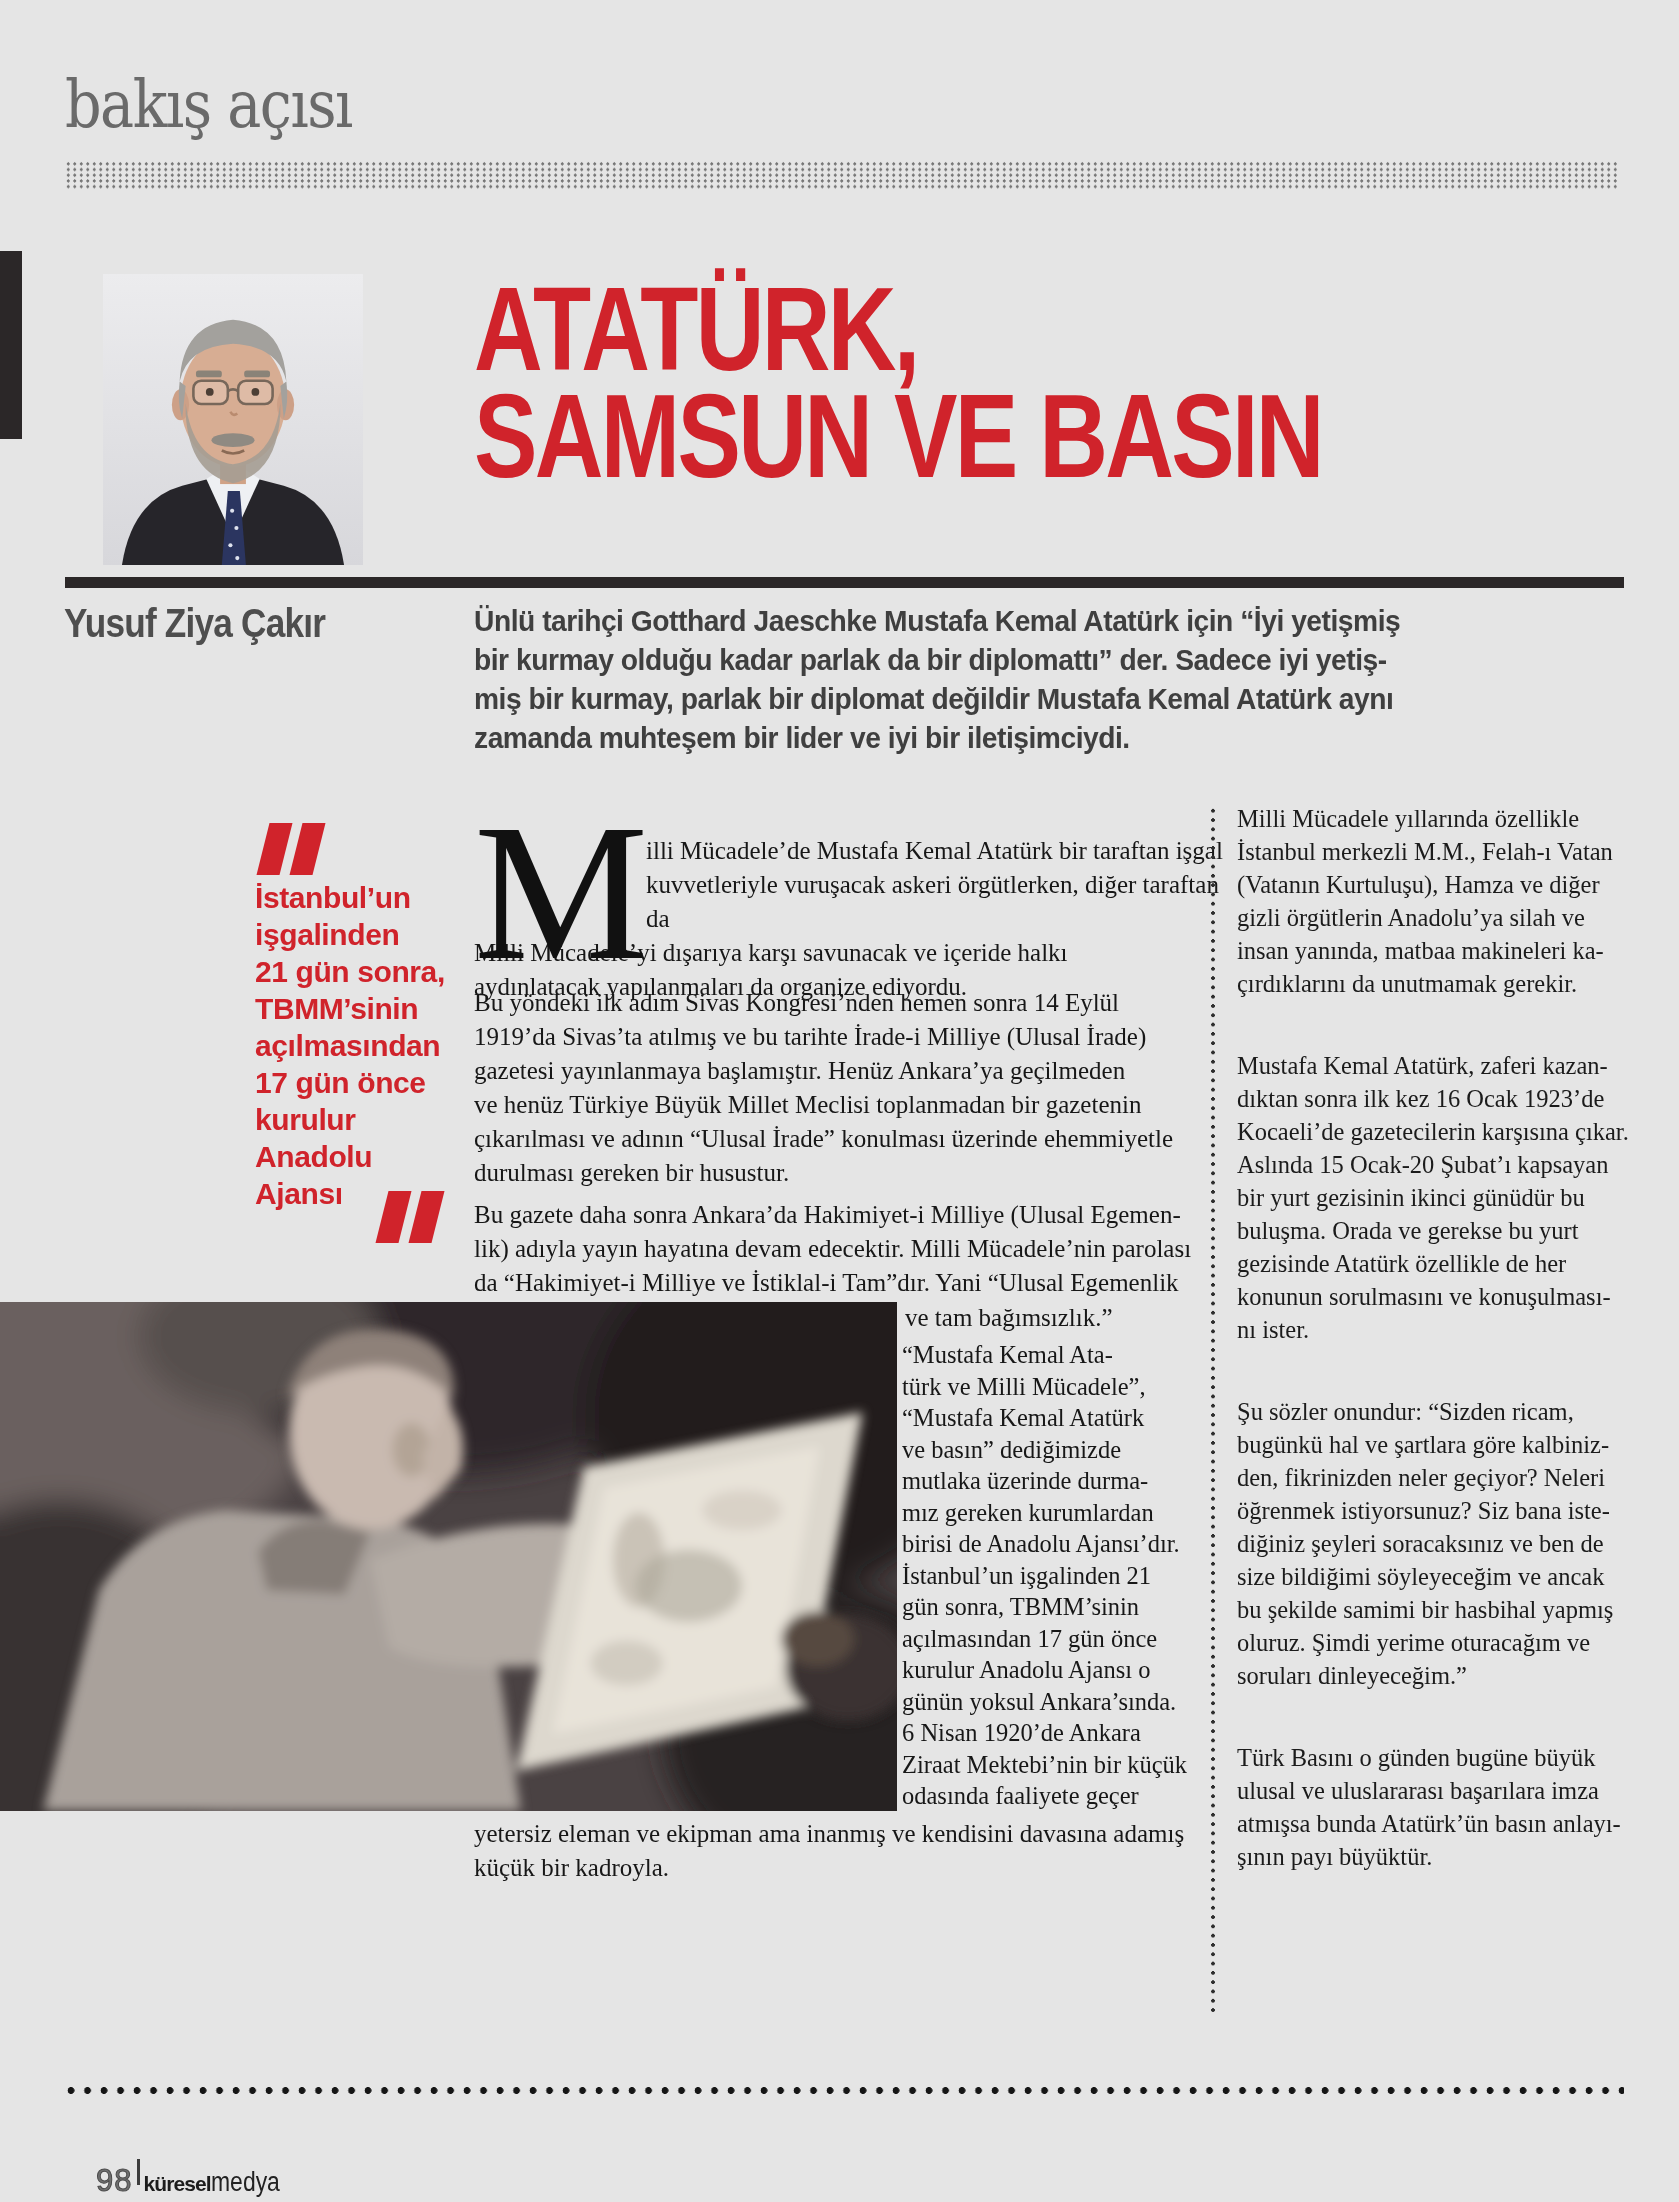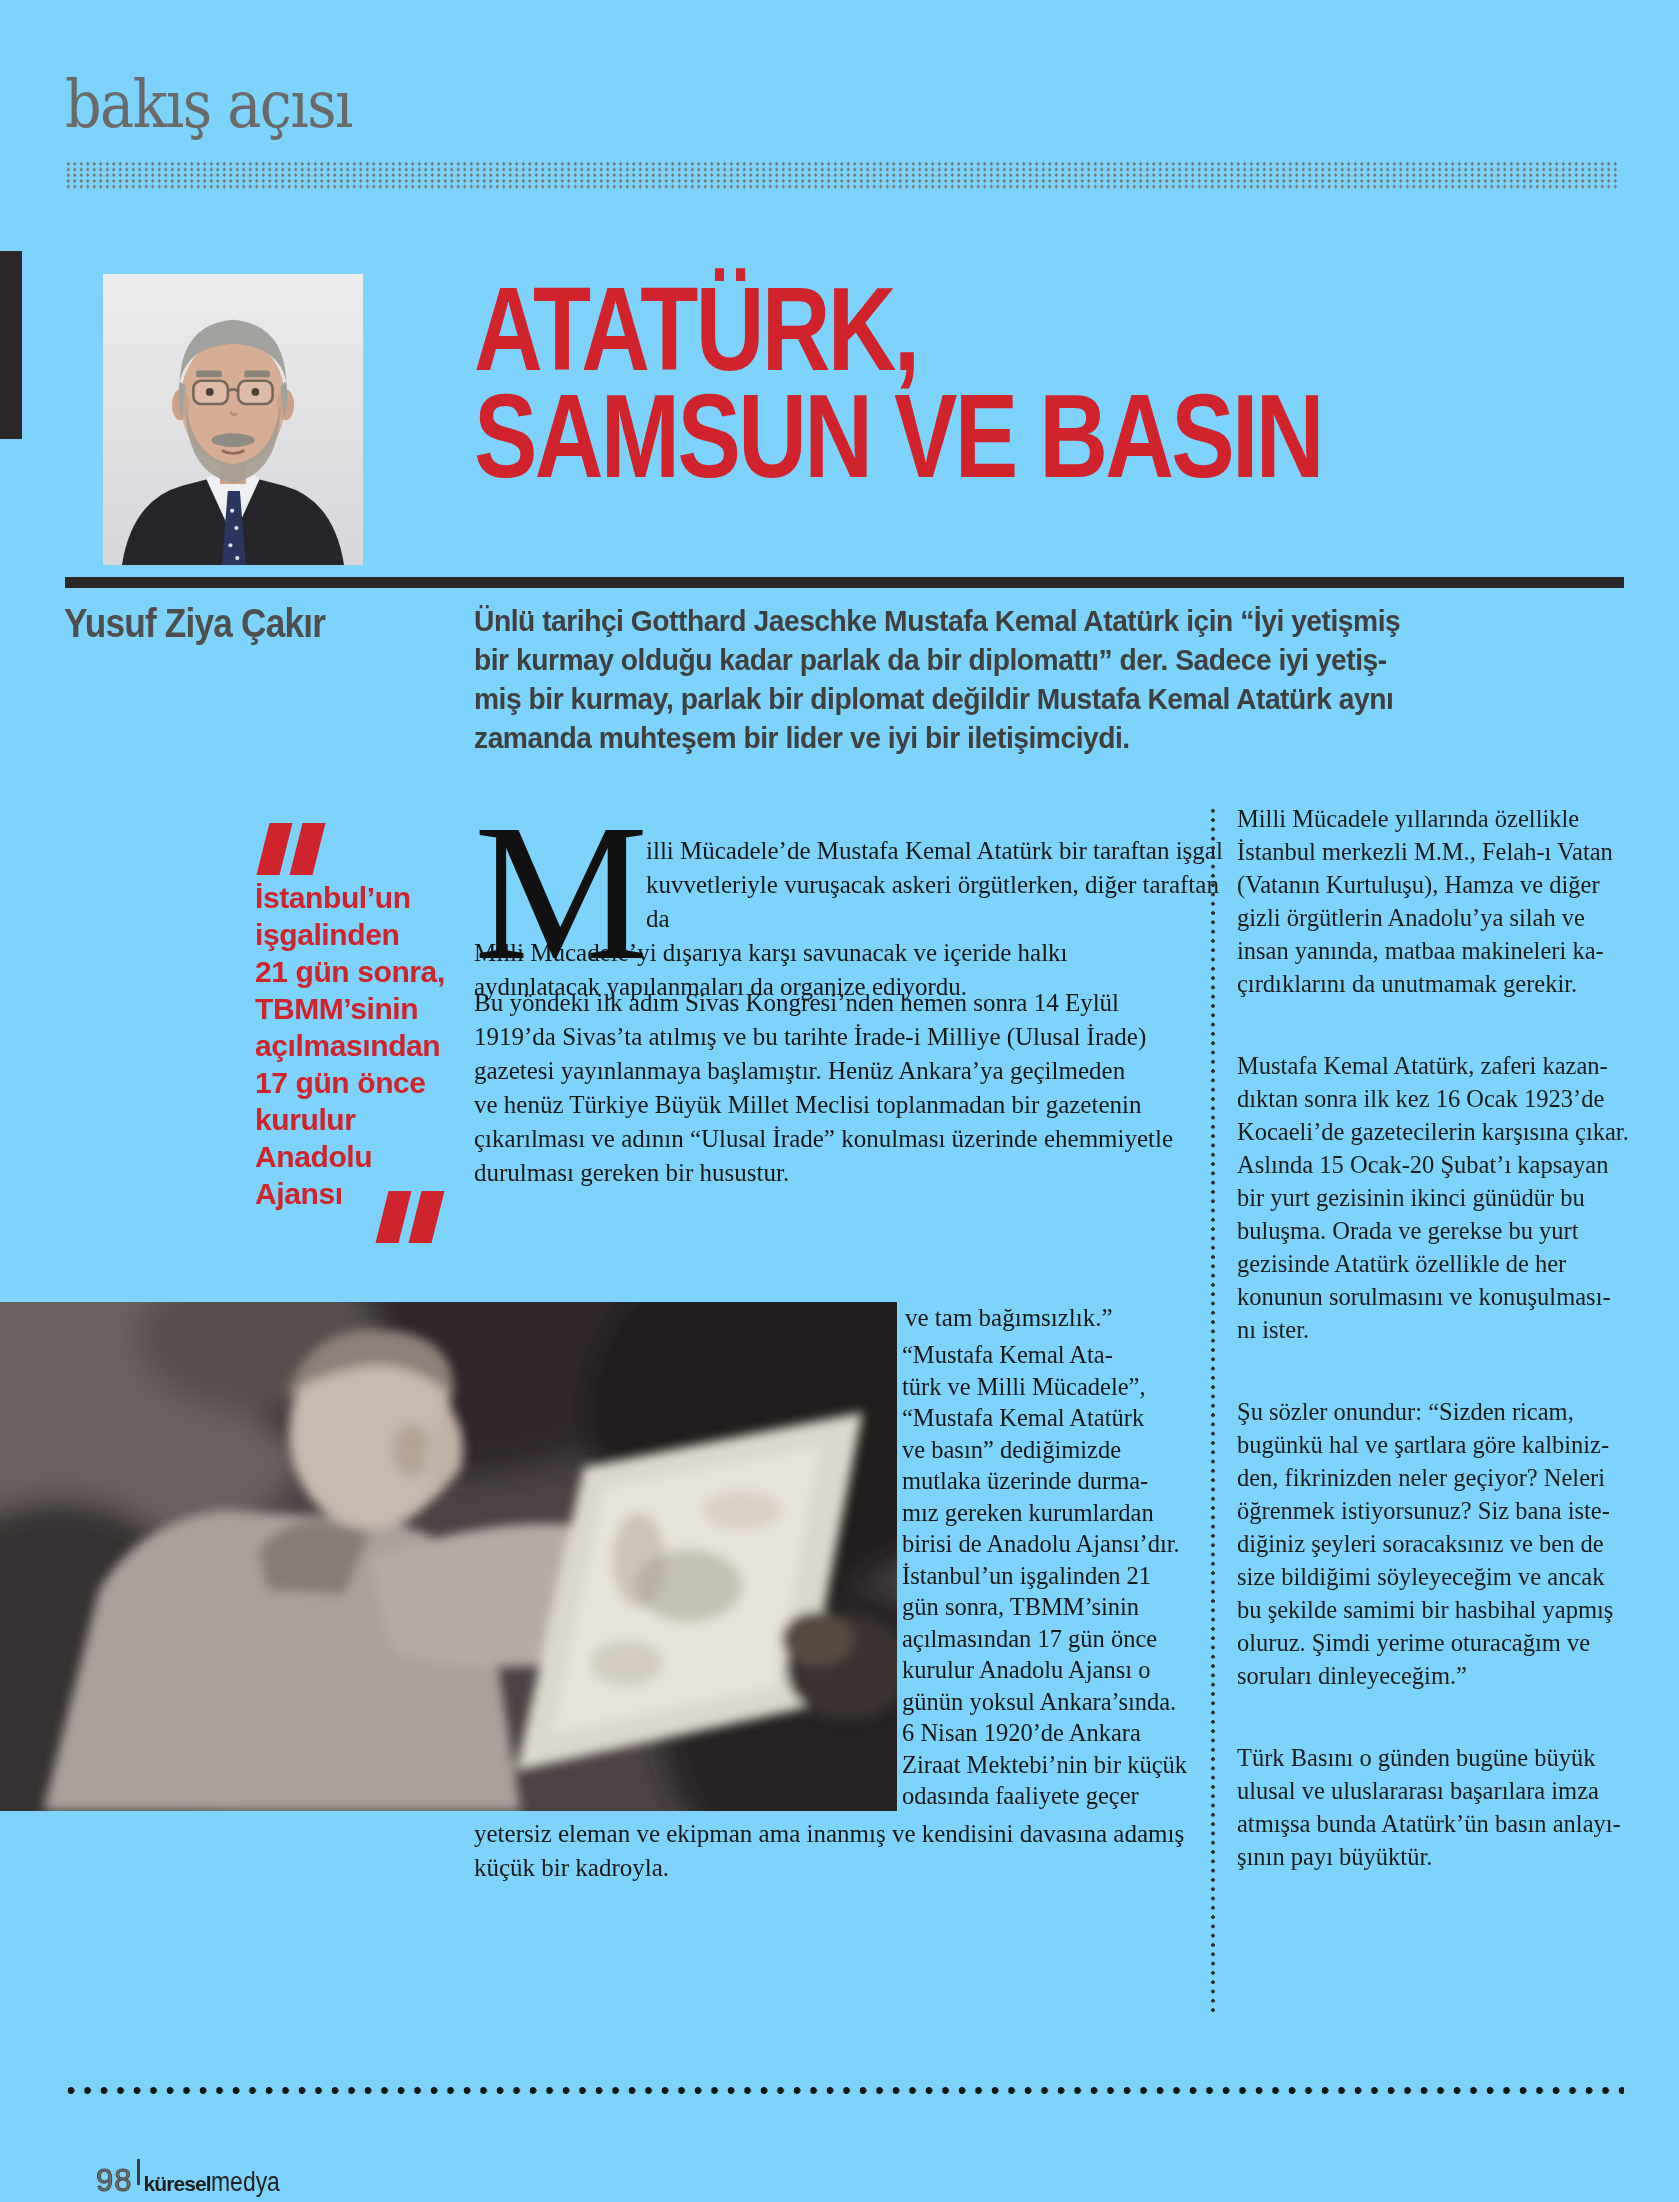--- a/index.html
+++ b/index.html
@@ -1,16 +1,16 @@
 <!DOCTYPE html>
 <html lang="tr" style="font-size:13.8px"><head>
 <meta charset="utf-8">
 <style>
   html,body{margin:0;padding:0;background:#ffffff;}
-  .page{position:relative;width:1679px;height:2203px;background:#7dd3fc;overflow:hidden;
+  .page{position:relative;width:1679px;height:2203px;background:#e5e5e5;overflow:hidden;
         font-family:"Liberation Serif",serif;color:#1b1b1b;}
 
   
   .section-label{position:absolute;left:65px;top:71px;font-family:"DejaVu Serif",serif;
     font-size:65px;line-height:67px;color:#6a6a6a;transform:scaleX(.88);transform-origin:0 0;
     letter-spacing:-1.7px;}
   .dot-band{position:absolute;left:65px;top:161px;width:1554px;height:28px;
     background-image:radial-gradient(ellipse 2.1px 2.8px at 50% 50%,#767676 60%,transparent 66%);
     background-size:6.5px 5.7px;}
 
@@ -157,20 +157,23 @@
 kuvvetleriyle vuruşacak askeri örgütlerken, diğer taraftan da
 Milli Mücadele’yi dışarıya karşı savunacak ve içeride halkı
 aydınlatacak yapılanmaları da organize ediyordu.</span>
   </div>
   <div class="body-text p2">Bu yöndeki ilk adım Sivas Kongresi’nden hemen sonra 14 Eylül
 1919’da Sivas’ta atılmış ve bu tarihte İrade-i Milliye (Ulusal İrade)
 gazetesi yayınlanmaya başlamıştır. Henüz Ankara’ya geçilmeden
 ve henüz Türkiye Büyük Millet Meclisi toplanmadan bir gazetenin
 çıkarılması ve adının “Ulusal İrade” konulması üzerinde ehemmiyetle
 durulması gereken bir husustur.</div>
+  <div class="body-text p3">Bu gazete daha sonra Ankara’da Hakimiyet-i Milliye (Ulusal Egemen-
+lik) adıyla yayın hayatına devam edecektir. Milli Mücadele’nin parolası
+da “Hakimiyet-i Milliye ve İstiklal-i Tam”dır. Yani “Ulusal Egemenlik</div>
   <div class="body-text p3-tail">ve tam bağımsızlık.”</div>
   <div class="body-text p-narrow">“Mustafa Kemal Ata-
 türk ve Milli Mücadele”,
 “Mustafa Kemal Atatürk
 ve basın” dediğimizde
 mutlaka üzerinde durma-
 mız gereken kurumlardan
 birisi de Anadolu Ajansı’dır.
 İstanbul’un işgalinden 21
 gün sonra, TBMM’sinin

